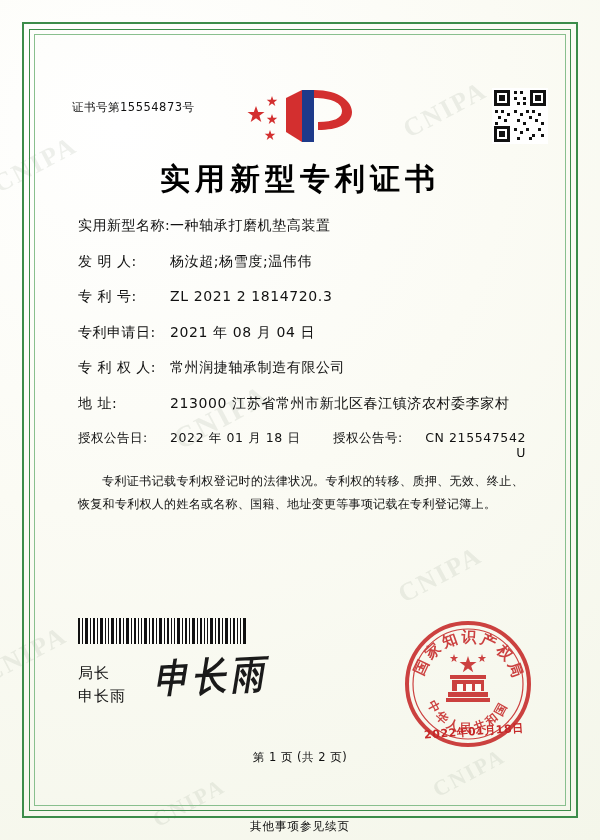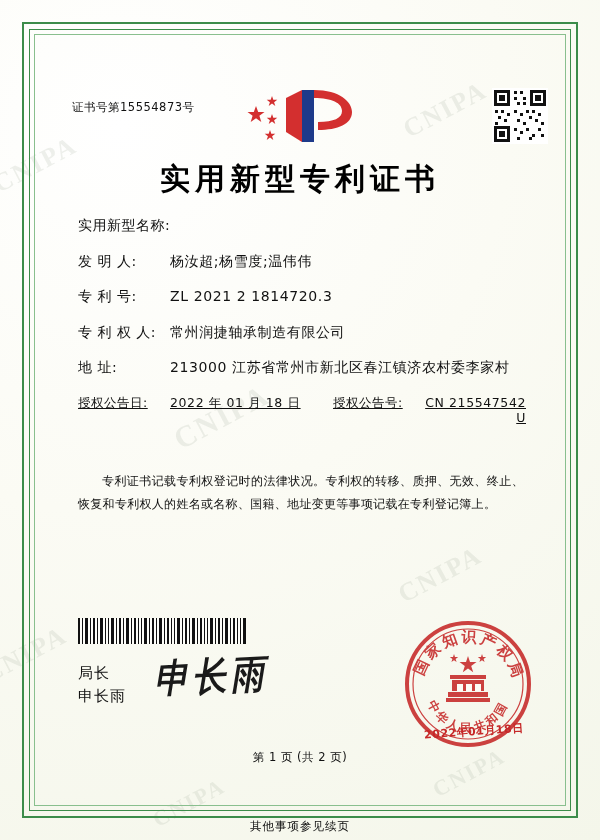--- a/index.html
+++ b/index.html
@@ -147,21 +147,20 @@
     display: flex;
     align-items: baseline;
     margin-bottom: 17.5px;
     font-size: 12.5px;
     color: #111;
   }
   .row-split .left-part,
   .row-split .right-part {
     display: flex;
     align-items: baseline;
-    text-decoration: underline;
   }
   .row-split .left-part { width: 255px; flex: none; }
   .row-split .lbl { width: 92px; flex: none; letter-spacing: 0.5px; }
   .row-split .lbl2 { flex: none; letter-spacing: 0.5px; margin-right: 13px;}
   .row-split .val { letter-spacing: 0.6px; text-align: right; }
 
   
   .paras {
     position: absolute;
     left: 44px;
@@ -341,28 +340,33 @@
           <polygon points="30,46 31.3,49.8 35.3,49.8 32.1,52.2 33.3,56 30,53.6 26.7,56 27.9,52.2 24.7,49.8 28.7,49.8"></polygon>
         </g>
       </svg>
     </div>
 
     <div class="doc-title">实用新型专利证书</div>
 
     <div class="fields">
       <div class="field-row">
         <div class="field-label">实用新型名称:</div>
+        <div class="field-value">一种轴承打磨机垫高装置</div>
       </div>
       <div class="field-row">
         <div class="field-label">发 明 人:</div>
         <div class="field-value">杨汝超;杨雪度;温伟伟</div>
       </div>
       <div class="field-row">
         <div class="field-label">专 利 号:</div>
         <div class="field-value">ZL 2021 2 1814720.3</div>
+      </div>
+      <div class="field-row">
+        <div class="field-label">专利申请日:</div>
+        <div class="field-value">2021 年 08 月 04 日</div>
       </div>
       <div class="field-row">
         <div class="field-label">专 利 权 人:</div>
         <div class="field-value">常州润捷轴承制造有限公司</div>
       </div>
       <div class="field-row">
         <div class="field-label">地 址:</div>
         <div class="field-value">213000 江苏省常州市新北区春江镇济农村委李家村</div>
       </div>
       <div class="row-split">

